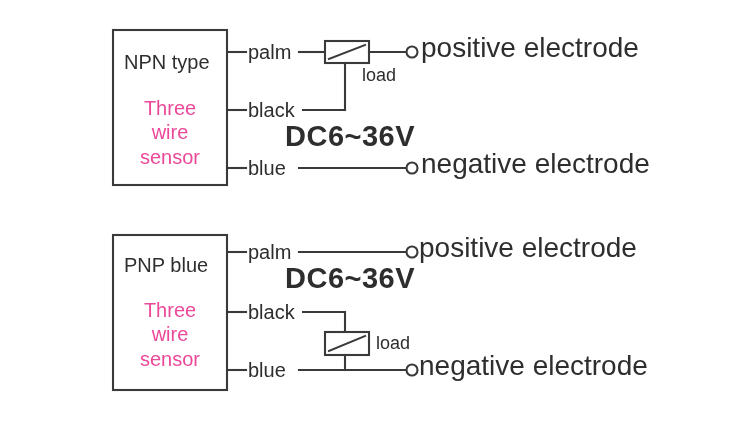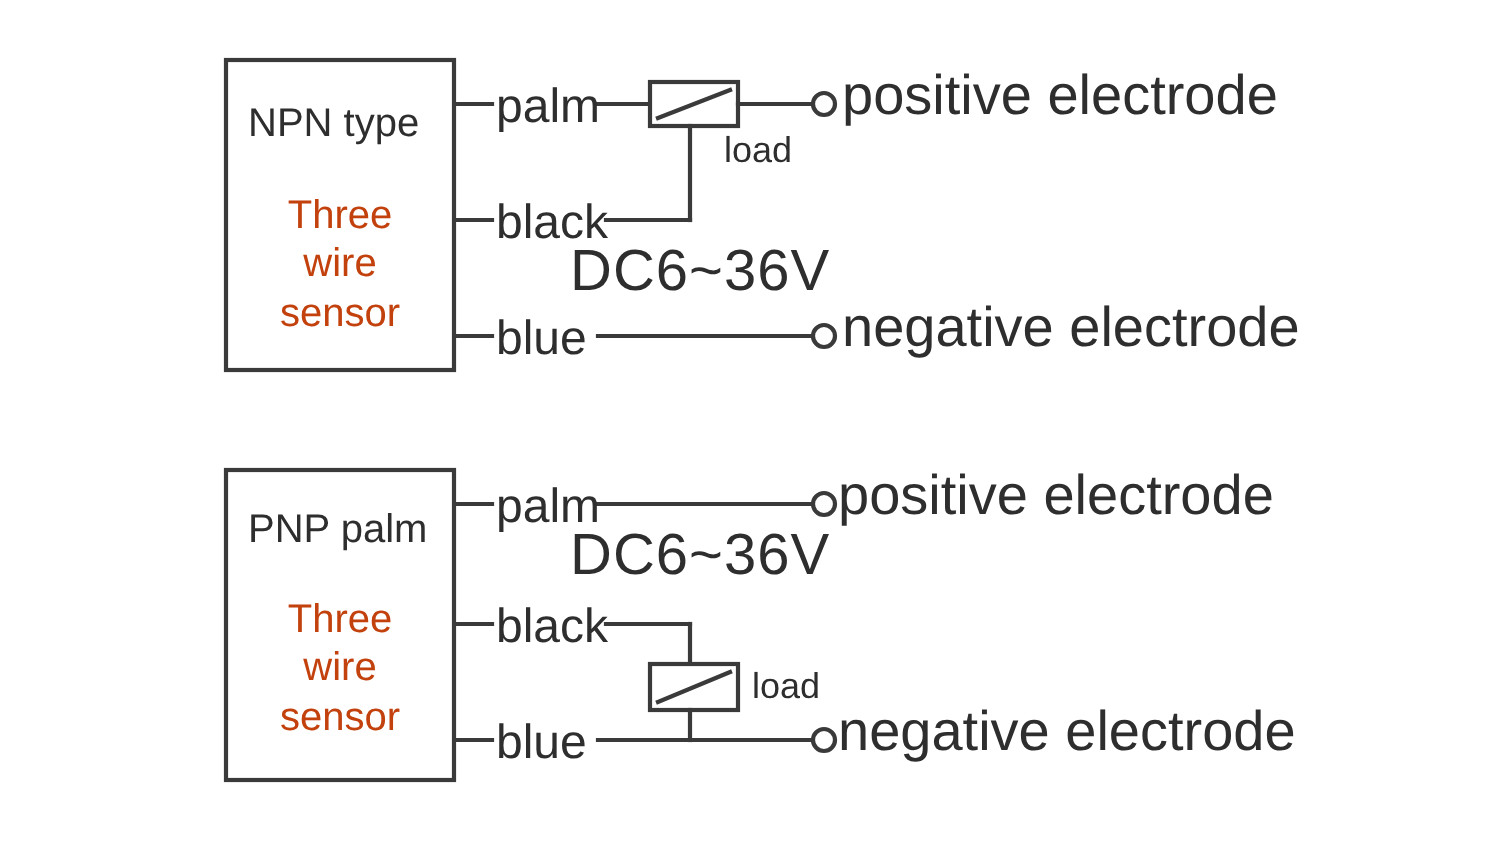--- a/index.html
+++ b/index.html
@@ -2,25 +2,25 @@
 <html><head>
 <meta charset="utf-8">
 <style>
   html,body{margin:0;padding:0;background:#ffffff;}
   body{width:750px;height:429px;overflow:hidden;
        font-family:"Liberation Sans","DejaVu Sans",sans-serif;color:#2e2e2e;}
   #stage{position:relative;width:750px;height:429px;background:#fff;}
   svg.wires{position:absolute;left:0;top:0;width:750px;height:429px;}
   .txt{position:absolute;white-space:nowrap;color:#2e2e2e;line-height:1;}
   .sensor-label{font-size:20px;}
-  .wire-label{font-size:24px;}
+  .wire-label{font-size:20px;}
   .term-label{font-size:28px;}
-  .volt-label{font-size:29px;letter-spacing:0.5px;}
+  .volt-label{font-size:29px;letter-spacing:0.5px;font-weight:bold;}
   .load-label{font-size:18px;text-align:center;}
-  .stack{position:absolute;text-align:center;font-size:20px;line-height:1.22;color:#c2410c;}
+  .stack{position:absolute;text-align:center;font-size:20px;line-height:1.22;color:#ec4899;}
 </style>
 </head>
 <body>
 
 <div id="stage">
 
   <svg class="wires" viewBox="0 0 750 429">
     <g stroke="#3a3a3a" fill="none" stroke-width="2.1" stroke-linecap="square">
 
       <rect x="113" y="30" width="114" height="155" fill="#ffffff"></rect>
@@ -78,21 +78,21 @@
   <div class="txt wire-label" style="left:248px;top:100px;">black</div>
   <div class="txt wire-label" style="left:248px;top:158px;">blue</div>
 
   <div class="txt load-label" style="left:362px;top:66px;">load</div>
 
   <div class="txt volt-label" style="left:285px;top:122px;">DC6~36V</div>
 
   <div class="txt term-label" style="left:421px;top:34px;">positive electrode</div>
   <div class="txt term-label" style="left:421px;top:150px;">negative electrode</div>
 
-  <div class="txt sensor-label" style="left:124px;top:255px;">PNP palm</div>
+  <div class="txt sensor-label" style="left:124px;top:255px;">PNP blue</div>
 
   <div class="stack" style="left:113px;top:298px;width:114px;">
     <div>Three</div>
     <div>wire</div>
     <div>sensor</div>
   </div>
 
   <div class="txt wire-label" style="left:248px;top:242px;">palm</div>
   <div class="txt wire-label" style="left:248px;top:302px;">black</div>
   <div class="txt wire-label" style="left:248px;top:360px;">blue</div>

